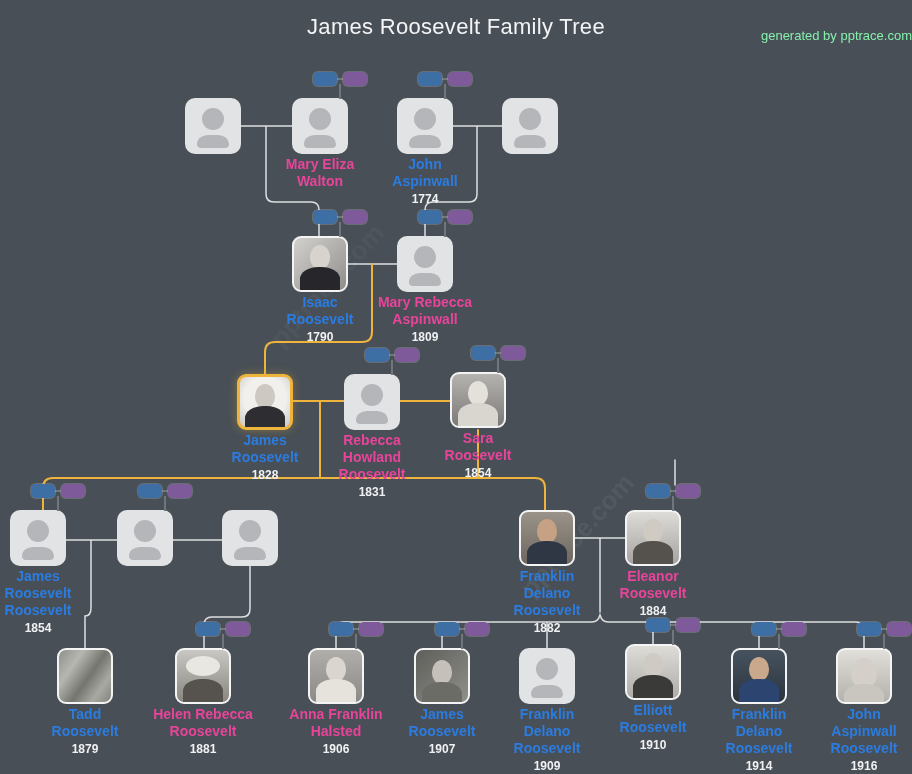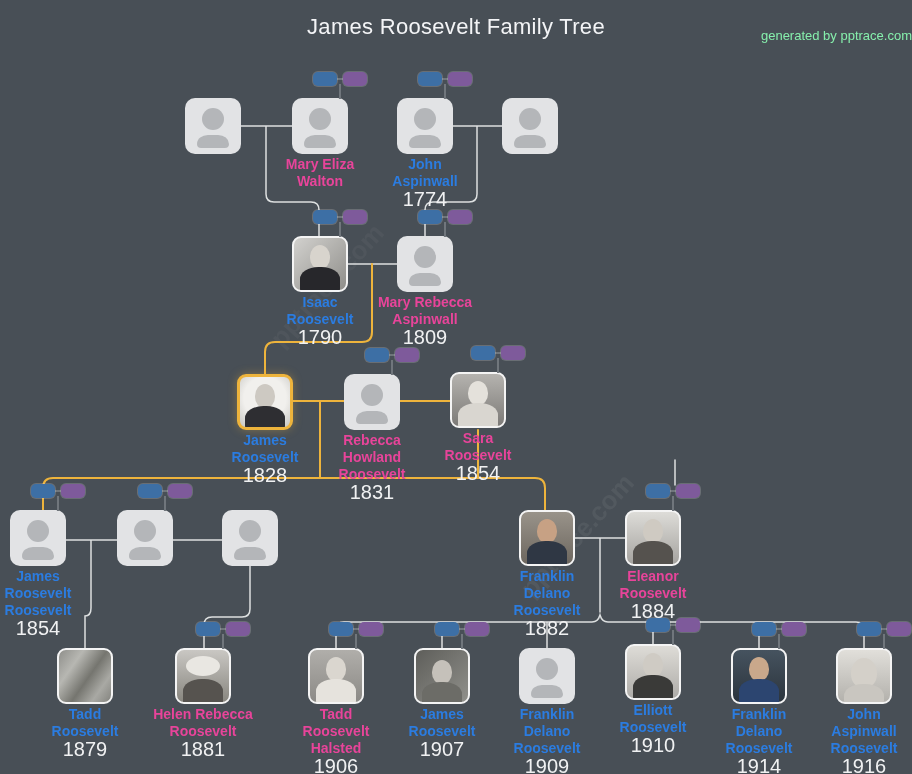--- a/index.html
+++ b/index.html
@@ -52,21 +52,21 @@
   .p-james07 .head{background:#c5c1ba;top:10px}.p-james07 .torso{background:#6c6c67;top:32px}
   .p-elliott{background:linear-gradient(180deg,#dedcd7,#aeaca8)}
   .p-elliott .head{background:#cfcbc4}.p-elliott .torso{background:#3a3a38}
   .p-fdr14{background:linear-gradient(180deg,#46535f,#2b343d)}
   .p-fdr14 .head{background:#c9a88b}.p-fdr14 .torso{background:#2c4570}
   .p-john{background:linear-gradient(180deg,#e1dfda,#b3b1ac)}
   .p-john .head{background:#d4d0c9;width:26px;height:30px;top:8px}.p-john .torso{background:#c9c6c0;top:34px}
   .label{margin-top:2px}
   .nm{font-weight:bold;font-size:14px;line-height:17px}
   .nm.m{color:var(--male)} .nm.f{color:var(--female)}
-  .yr{font-weight:normal;font-size:20px;line-height:19px;color:var(--year)}
+  .yr{font-weight:bold;font-size:12px;line-height:19px;color:var(--year)}
   .pillpair{position:absolute;top:-26px;left:43px;width:54px;height:14px;z-index:3}
   .pillpair .bar{position:absolute;top:6px;left:2px;right:2px;height:2px;background:#70767c}
   .pillpair .stub{position:absolute;top:12px;left:26px;width:2px;height:15px;background:#70767c}
   .pill{position:absolute;top:0;width:24px;height:14px;border-radius:5px;
         box-shadow:0 0 0 1px rgba(255,255,255,.18)}
   .pill.b{left:0;background:var(--pill_blue)}
   .pill.p{left:30px;background:var(--pill_purple)}
 </style>
 </head>
 <body>
@@ -307,21 +307,21 @@
       <div class="bar"></div>
       <div class="stub"></div>
       <div class="pill b"></div>
       <div class="pill p"></div>
     </div>
   <div class="card photo p-anna">
       <div class="head"></div>
       <div class="torso"></div>
     </div>
   <div class="label">
-    <div class="nm f">Tadd Roosevelt Halsted</div>
+    <div class="nm f">Anna Franklin Halsted</div>
     <div class="yr">1906</div>
   </div>
 </div>
 <div class="person" style="left:392px;top:648px">
   <div class="pillpair">
       <div class="bar"></div>
       <div class="stub"></div>
       <div class="pill b"></div>
       <div class="pill p"></div>
     </div>

